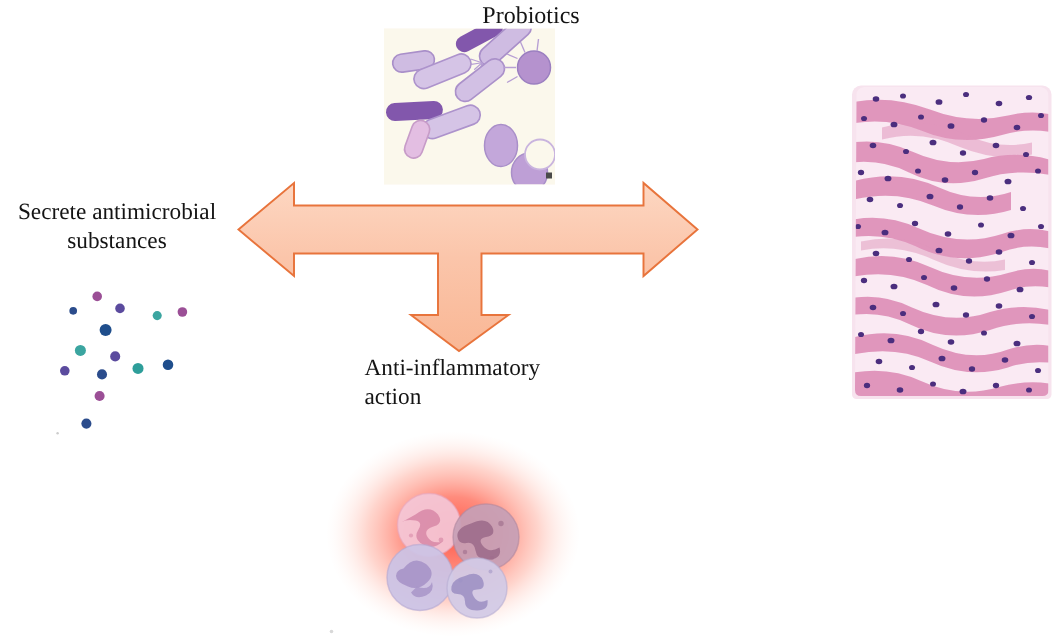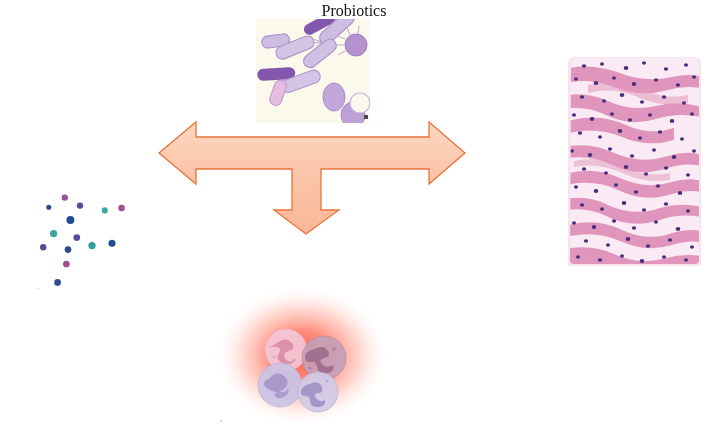--- a/index.html
+++ b/index.html
@@ -200,20 +200,22 @@
         L 151 126
         L 119 102
         L 137 102
         L 137 61
         L 41 61
         L 41 76
         Z" fill="url(#arrowGrad)" stroke="#E8743C" stroke-width="1.3" stroke-linejoin="miter"></path>
     </svg>
   </div>
 
+  <div class="label" id="label-left">Secrete antimicrobial
+substances</div>
 
   <div class="panel" id="panel-antimicrobial">
     <svg width="112" height="104" viewBox="0 0 120 130">
       <rect x="0" y="0" width="120" height="130" fill="#ffffff"></rect>
       <g>
         <circle cx="36" cy="12" r="4.0" fill="#9B4F96"></circle>
         <circle cx="16" cy="24" r="3.2" fill="#2B4C8C"></circle>
         <circle cx="55" cy="22" r="4.0" fill="#5B4B9E"></circle>
         <circle cx="86" cy="28" r="3.8" fill="#3BA5A0"></circle>
         <circle cx="107" cy="25" r="4.0" fill="#9B4F96"></circle>
@@ -329,20 +331,22 @@
             <ellipse cx="32" cy="203" rx="2.2" ry="1.8"></ellipse>
           <ellipse cx="54" cy="199" rx="2.0" ry="1.7"></ellipse>
             <ellipse cx="74" cy="204" rx="2.3" ry="1.9"></ellipse>
           <ellipse cx="96" cy="200" rx="2.1" ry="1.8"></ellipse>
             <ellipse cx="118" cy="203" rx="2.0" ry="1.7"></ellipse>
         </g>
       </g>
     </svg>
   </div>
 
+  <div class="label" id="label-bottom">Anti-inflammatory
+action</div>
 
   <div class="panel" id="panel-inflammation">
     <svg width="168" height="137" viewBox="0 0 168 137">
       <defs>
         <radialGradient id="glow" cx="50%" cy="50%" r="52%">
           <stop offset="0%" stop-color="#FF3B28" stop-opacity="0.85"></stop>
           <stop offset="35%" stop-color="#FF5A45" stop-opacity="0.70"></stop>
           <stop offset="65%" stop-color="#FF8F7A" stop-opacity="0.38"></stop>
           <stop offset="88%" stop-color="#FFD6CC" stop-opacity="0.14"></stop>
           <stop offset="100%" stop-color="#FFFFFF" stop-opacity="0"></stop>

